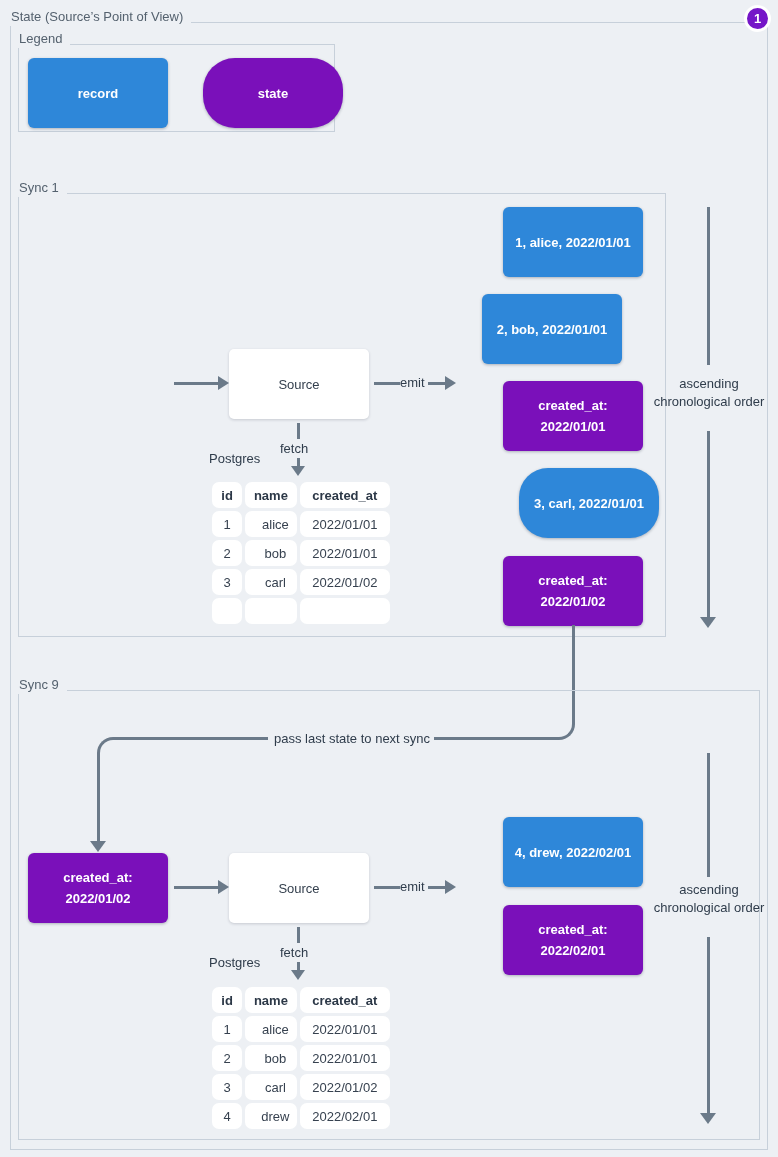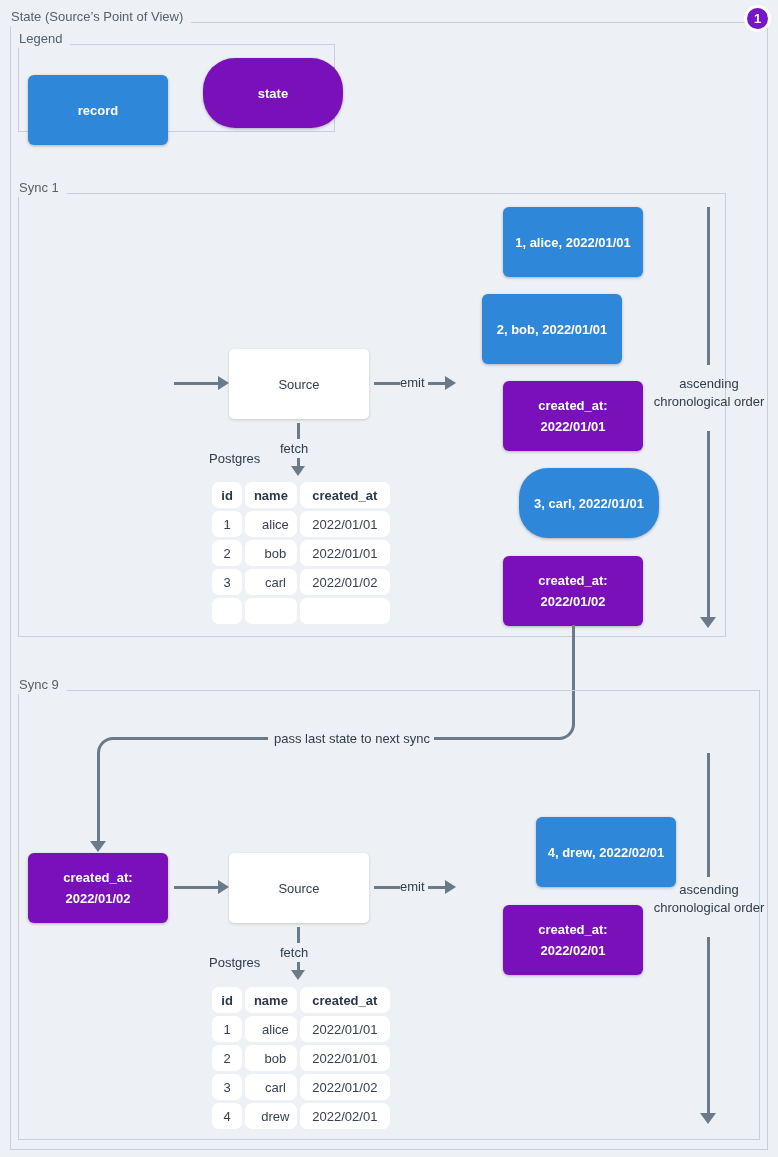--- a/index.html
+++ b/index.html
@@ -57,25 +57,25 @@
 
 <div class="page">
 
   <div class="group" style="left:10px;top:22px;width:758px;height:1128px;">
     <span class="group-label">State (Source’s Point of View)</span>
   </div>
   <div class="badge">1</div>
 
   <div class="group" style="left:18px;top:44px;width:317px;height:88px;">
     <span class="group-label">Legend</span>
-    <div class="box record" style="left:9px;top:13px;margin-top:17px;">record</div>
+    <div class="box record" style="left:9px;top:13px;">record</div>
     <div class="box state" style="left:184px;top:13px;border-radius:32px;">state</div>
   </div>
 
-  <div class="group" style="left:18px;top:193px;width:708px;height:444px;">
+  <div class="group" style="left:18px;top:193px;width:648px;height:444px;">
     <span class="group-label">Sync 1</span>
 
     <div class="h-line" style="left:155px;top:188px;width:44px;"></div>
     <div class="arrow-right" style="left:199px;top:182px;"></div>
     <div class="box source" style="left:210px;top:155px;">Source</div>
 
     <div class="h-line" style="left:355px;top:188px;width:26px;"></div>
     <div class="diagram-label" style="left:381px;top:181px;">emit</div>
     <div class="h-line" style="left:409px;top:188px;width:17px;"></div>
     <div class="arrow-right" style="left:426px;top:182px;"></div>
@@ -147,21 +147,21 @@
 2022/01/02</div>
     <div class="h-line" style="left:155px;top:195px;width:44px;"></div>
     <div class="arrow-right" style="left:199px;top:189px;"></div>
     <div class="box source" style="left:210px;top:162px;">Source</div>
 
     <div class="h-line" style="left:355px;top:195px;width:26px;"></div>
     <div class="diagram-label" style="left:381px;top:188px;">emit</div>
     <div class="h-line" style="left:409px;top:195px;width:17px;"></div>
     <div class="arrow-right" style="left:426px;top:189px;"></div>
 
-    <div class="box record" style="left:484px;top:126px;margin-left:33px;">4, drew, 2022/02/01</div>
+    <div class="box record" style="left:484px;top:126px;">4, drew, 2022/02/01</div>
     <div class="box state" style="left:484px;top:214px;">created_at:
 2022/02/01</div>
 
     <div class="v-line" style="left:688px;top:62px;height:124px;"></div>
     <div class="diagram-label order-label" style="left:634px;top:190px;">ascending chronological order</div>
     <div class="v-line" style="left:688px;top:246px;height:177px;"></div>
     <div class="arrow-down" style="left:681px;top:422px;"></div>
 
     <div class="v-line" style="left:278px;top:236px;height:16px;"></div>
     <div class="diagram-label" style="left:261px;top:254px;">fetch</div>

